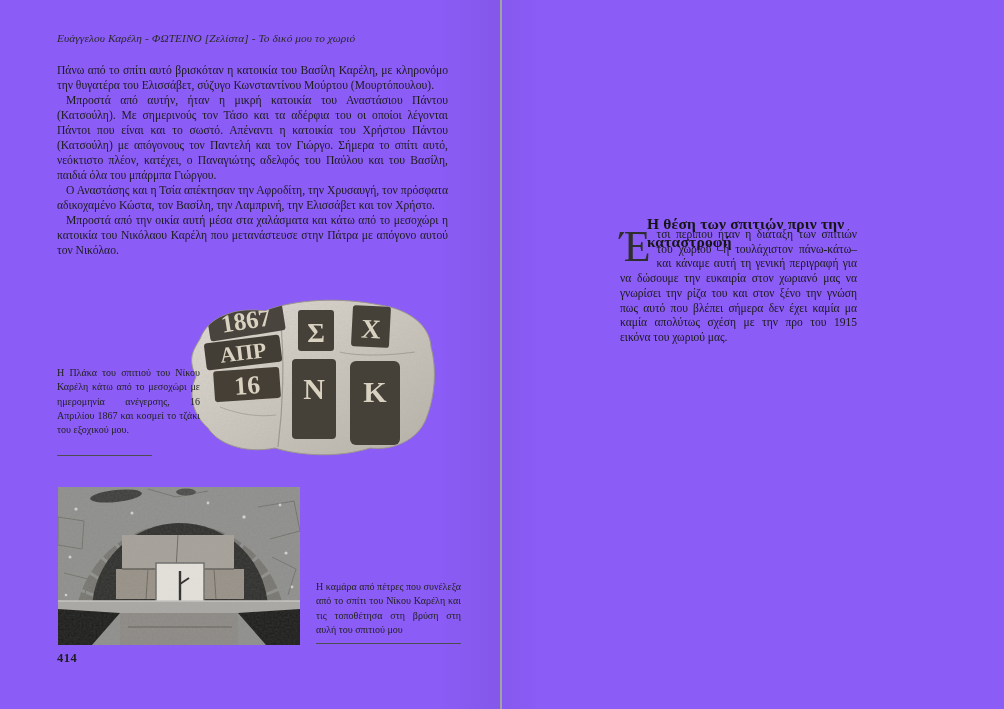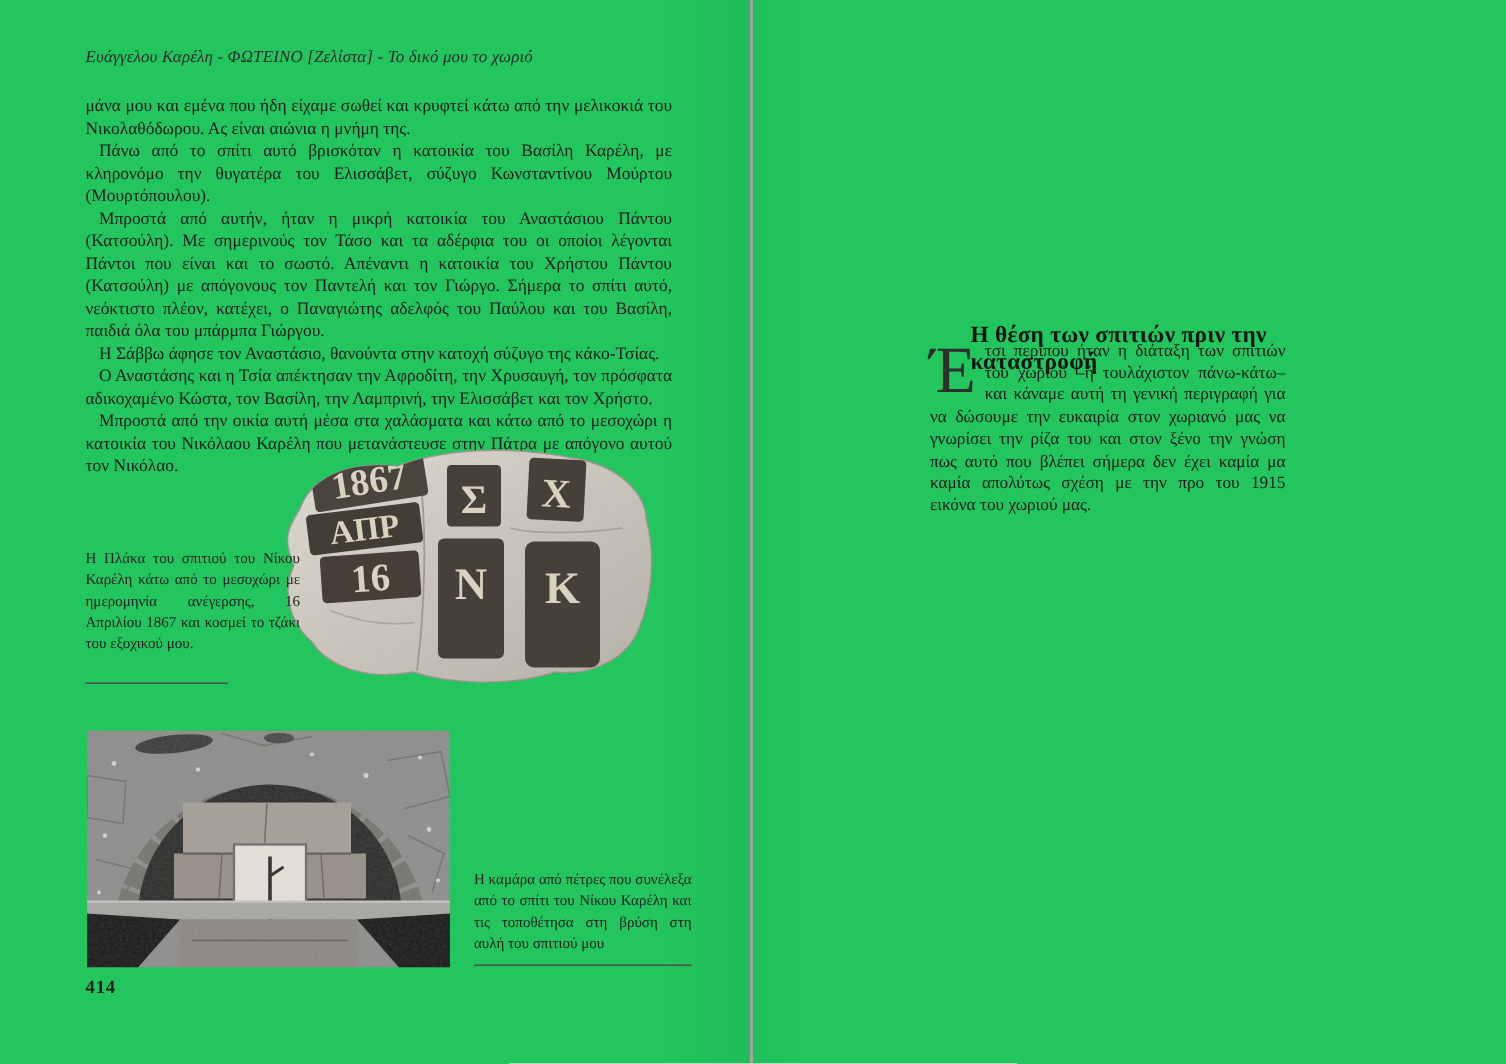--- a/index.html
+++ b/index.html
@@ -1,17 +1,17 @@
 <!DOCTYPE html>
 <html lang="el"><head>
 <meta charset="utf-8">
 <style>
   html,body{margin:0;padding:0;background:#ffffff;}
   #spread{
-    position:relative;width:1004px;height:709px;background:#22c55e;
+    position:relative;width:1004px;height:709px;background:#8b5cf6;
     font-family:"Liberation Serif", serif;color:#1c1c1c;overflow:hidden;
   }
   
   .spine-shade-left{position:absolute;top:0;left:438px;width:62px;height:709px;
     background:linear-gradient(to right, rgba(0,0,0,0), rgba(0,0,0,0.05));}
   .spine-line{position:absolute;top:0;left:500px;width:1.5px;height:709px;background:#a3a3a3;}
   .spine-shade-right{position:absolute;top:0;left:502px;width:36px;height:709px;
     background:linear-gradient(to right, rgba(0,0,0,0.035), rgba(0,0,0,0));}
 
   
@@ -52,24 +52,22 @@
 
 <div id="spread">
 
   <div class="spine-shade-left"></div>
   <div class="spine-line"></div>
   <div class="spine-shade-right"></div>
 
   <div class="running-header">Ευάγγελου Καρέλη - ΦΩΤΕΙΝΟ [Ζελίστα] - Το δικό μου το χωριό</div>
 
   <div class="lp-body">
-    <p>μάνα μου και εμένα που ήδη είχαμε σωθεί και κρυφτεί κάτω από την μελικοκιά του Νικολαθόδωρου. Ας είναι αιώνια η μνήμη της.</p>
     <p>Πάνω από το σπίτι αυτό βρισκόταν η κατοικία του Βασίλη Καρέλη, με κληρονόμο την θυγατέρα του Ελισσάβετ, σύζυγο Κωνσταντίνου Μούρτου (Μουρτόπουλου).</p>
     <p>Μπροστά από αυτήν, ήταν η μικρή κατοικία του Αναστάσιου Πάντου (Κατσούλη). Με σημερινούς τον Τάσο και τα αδέρφια του οι οποίοι λέγονται Πάντοι που είναι και το σωστό. Απέναντι η κατοικία του Χρήστου Πάντου (Κατσούλη) με απόγονους τον Παντελή και τον Γιώργο. Σήμερα το σπίτι αυτό, νεόκτιστο πλέον, κατέχει, ο Παναγιώτης αδελφός του Παύλου και του Βασίλη, παιδιά όλα του μπάρμπα Γιώργου.</p>
-    <p>Η Σάββω άφησε τον Αναστάσιο, θανούντα στην κατοχή σύζυγο της κάκο-Τσίας.</p>
     <p>Ο Αναστάσης και η Τσία απέκτησαν την Αφροδίτη, την Χρυσαυγή, τον πρόσφατα αδικοχαμένο Κώστα, τον Βασίλη, την Λαμπρινή, την Ελισσάβετ και τον Χρήστο.</p>
     <p>Μπροστά από την οικία αυτή μέσα στα χαλάσματα και κάτω από το μεσοχώρι η κατοικία του Νικόλαου Καρέλη που μετανάστευσε στην Πάτρα με απόγονο αυτού τον Νικόλαο.</p>
   </div>
 
   <div class="photo photo-plaque">
     <svg viewBox="0 0 258 165" xmlns="http://www.w3.org/2000/svg">
       <defs>
         <linearGradient id="stoneG" x1="0" y1="0" x2="1" y2="1">
           <stop offset="0" stop-color="#e5e1da"></stop>
           <stop offset="0.45" stop-color="#cfcac1"></stop>

